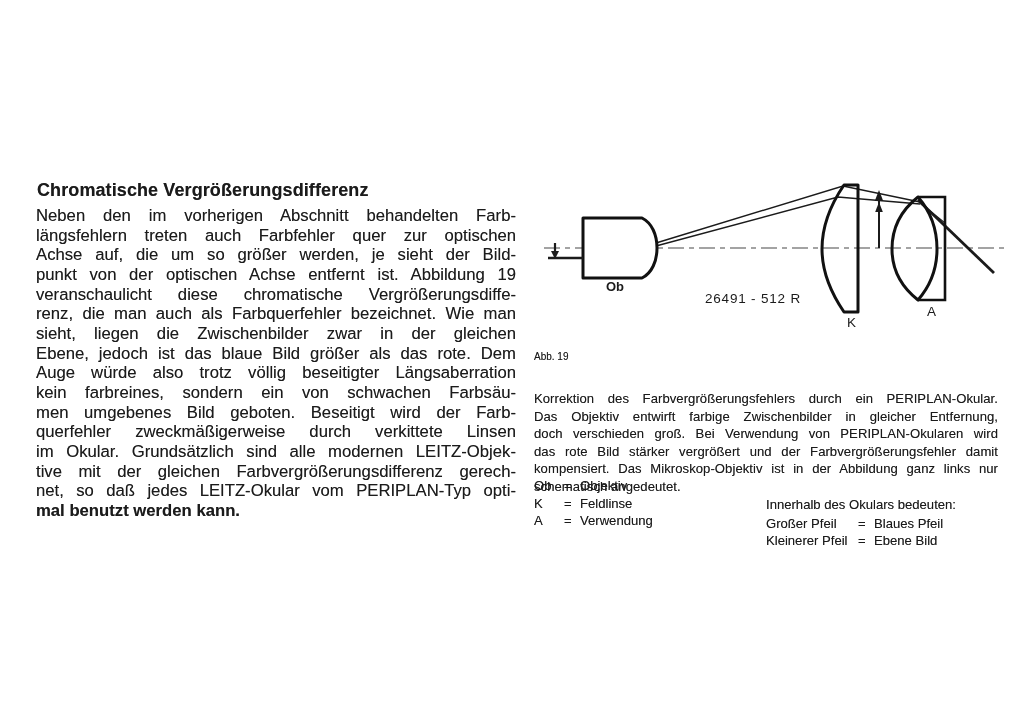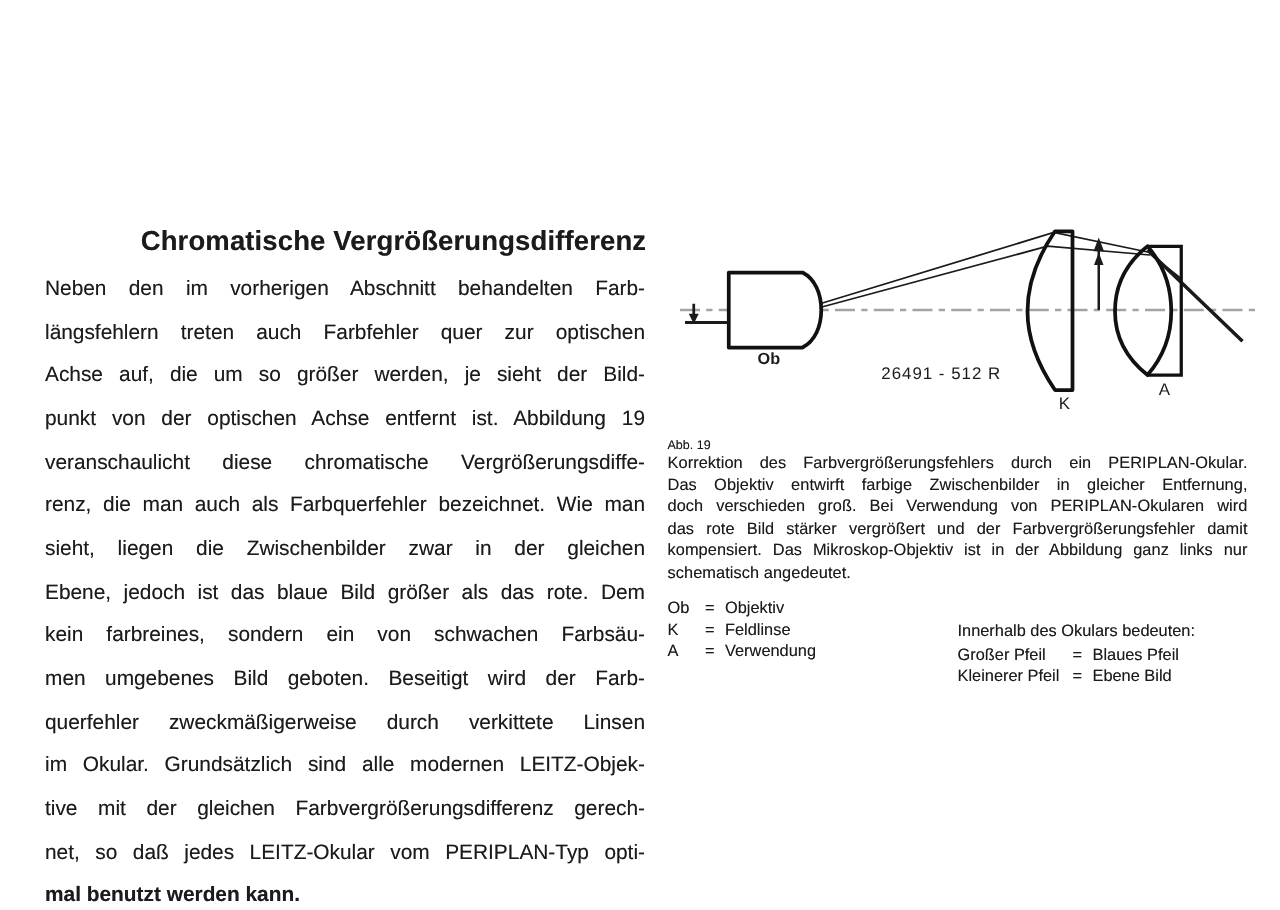--- a/index.html
+++ b/index.html
@@ -4,38 +4,37 @@
 <style>
   html,body{margin:0;padding:0;}
   body{
     width:1024px;height:728px;background:#ffffff;position:relative;overflow:hidden;
     font-family:"Liberation Sans", sans-serif;color:#1b1b1b;
     -webkit-font-smoothing:antialiased;
   }
   .page{position:absolute;inset:0;background:#ffffff;}
   .headline{
     position:absolute;left:37px;top:180px;width:480px;
-    font-size:22px;font-weight:700;letter-spacing:.1px;
+    font-size:18px;font-weight:700;letter-spacing:.1px;
     text-shadow:0 0 .4px rgba(0,0,0,.5);
-    text-align:right;
   }
   .body-text{
     position:absolute;left:36px;top:206px;width:480px;
     font-size:16.7px;line-height:19.65px;
     text-shadow:0 0 .35px rgba(0,0,0,.45);
   }
-  .jline{text-align:justify;text-align-last:justify;margin-top:15px;}
+  .jline{text-align:justify;text-align-last:justify;}
   .jline.last{text-align-last:left;font-weight:bold;}
   .figure-svg{position:absolute;left:528px;top:168px;}
   .abb{
     position:absolute;left:534px;top:351px;
     font-size:10px;text-shadow:0 0 .3px rgba(0,0,0,.45);
   }
   .caption{
-    position:absolute;left:534px;top:361px;width:464px;
+    position:absolute;left:534px;top:390px;width:464px;
     font-size:13.1px;line-height:17.6px;letter-spacing:.05px;
     text-shadow:0 0 .3px rgba(0,0,0,.45);
   }
   .cline{text-align:justify;text-align-last:justify;}
   .cline.last{text-align-last:left;}
   .legend-left{
     position:absolute;left:534px;top:477px;
     font-size:13.1px;line-height:17.5px;
     text-shadow:0 0 .3px rgba(0,0,0,.45);
   }
@@ -61,20 +60,21 @@
 
   <div class="body-text">
     <div class="jline">Neben den im vorherigen Abschnitt behandelten Farb-</div>
     <div class="jline">längsfehlern treten auch Farbfehler quer zur optischen</div>
     <div class="jline">Achse auf, die um so größer werden, je sieht der Bild-</div>
     <div class="jline">punkt von der optischen Achse entfernt ist. Abbildung 19</div>
     <div class="jline">veranschaulicht diese chromatische Vergrößerungsdiffe-</div>
     <div class="jline">renz, die man auch als Farbquerfehler bezeichnet. Wie man</div>
     <div class="jline">sieht, liegen die Zwischenbilder zwar in der gleichen</div>
     <div class="jline">Ebene, jedoch ist das blaue Bild größer als das rote. Dem</div>
+    <div class="jline">Auge würde also trotz völlig beseitigter Längsaberration</div>
     <div class="jline">kein farbreines, sondern ein von schwachen Farbsäu-</div>
     <div class="jline">men umgebenes Bild geboten. Beseitigt wird der Farb-</div>
     <div class="jline">querfehler zweckmäßigerweise durch verkittete Linsen</div>
     <div class="jline">im Okular. Grundsätzlich sind alle modernen LEITZ-Objek-</div>
     <div class="jline">tive mit der gleichen Farbvergrößerungsdifferenz gerech-</div>
     <div class="jline">net, so daß jedes LEITZ-Okular vom PERIPLAN-Typ opti-</div>
     <div class="jline last">mal benutzt werden kann.</div>
   </div>
 
   <svg class="figure-svg" width="492" height="175" viewBox="0 0 492 175" aria-hidden="true">

